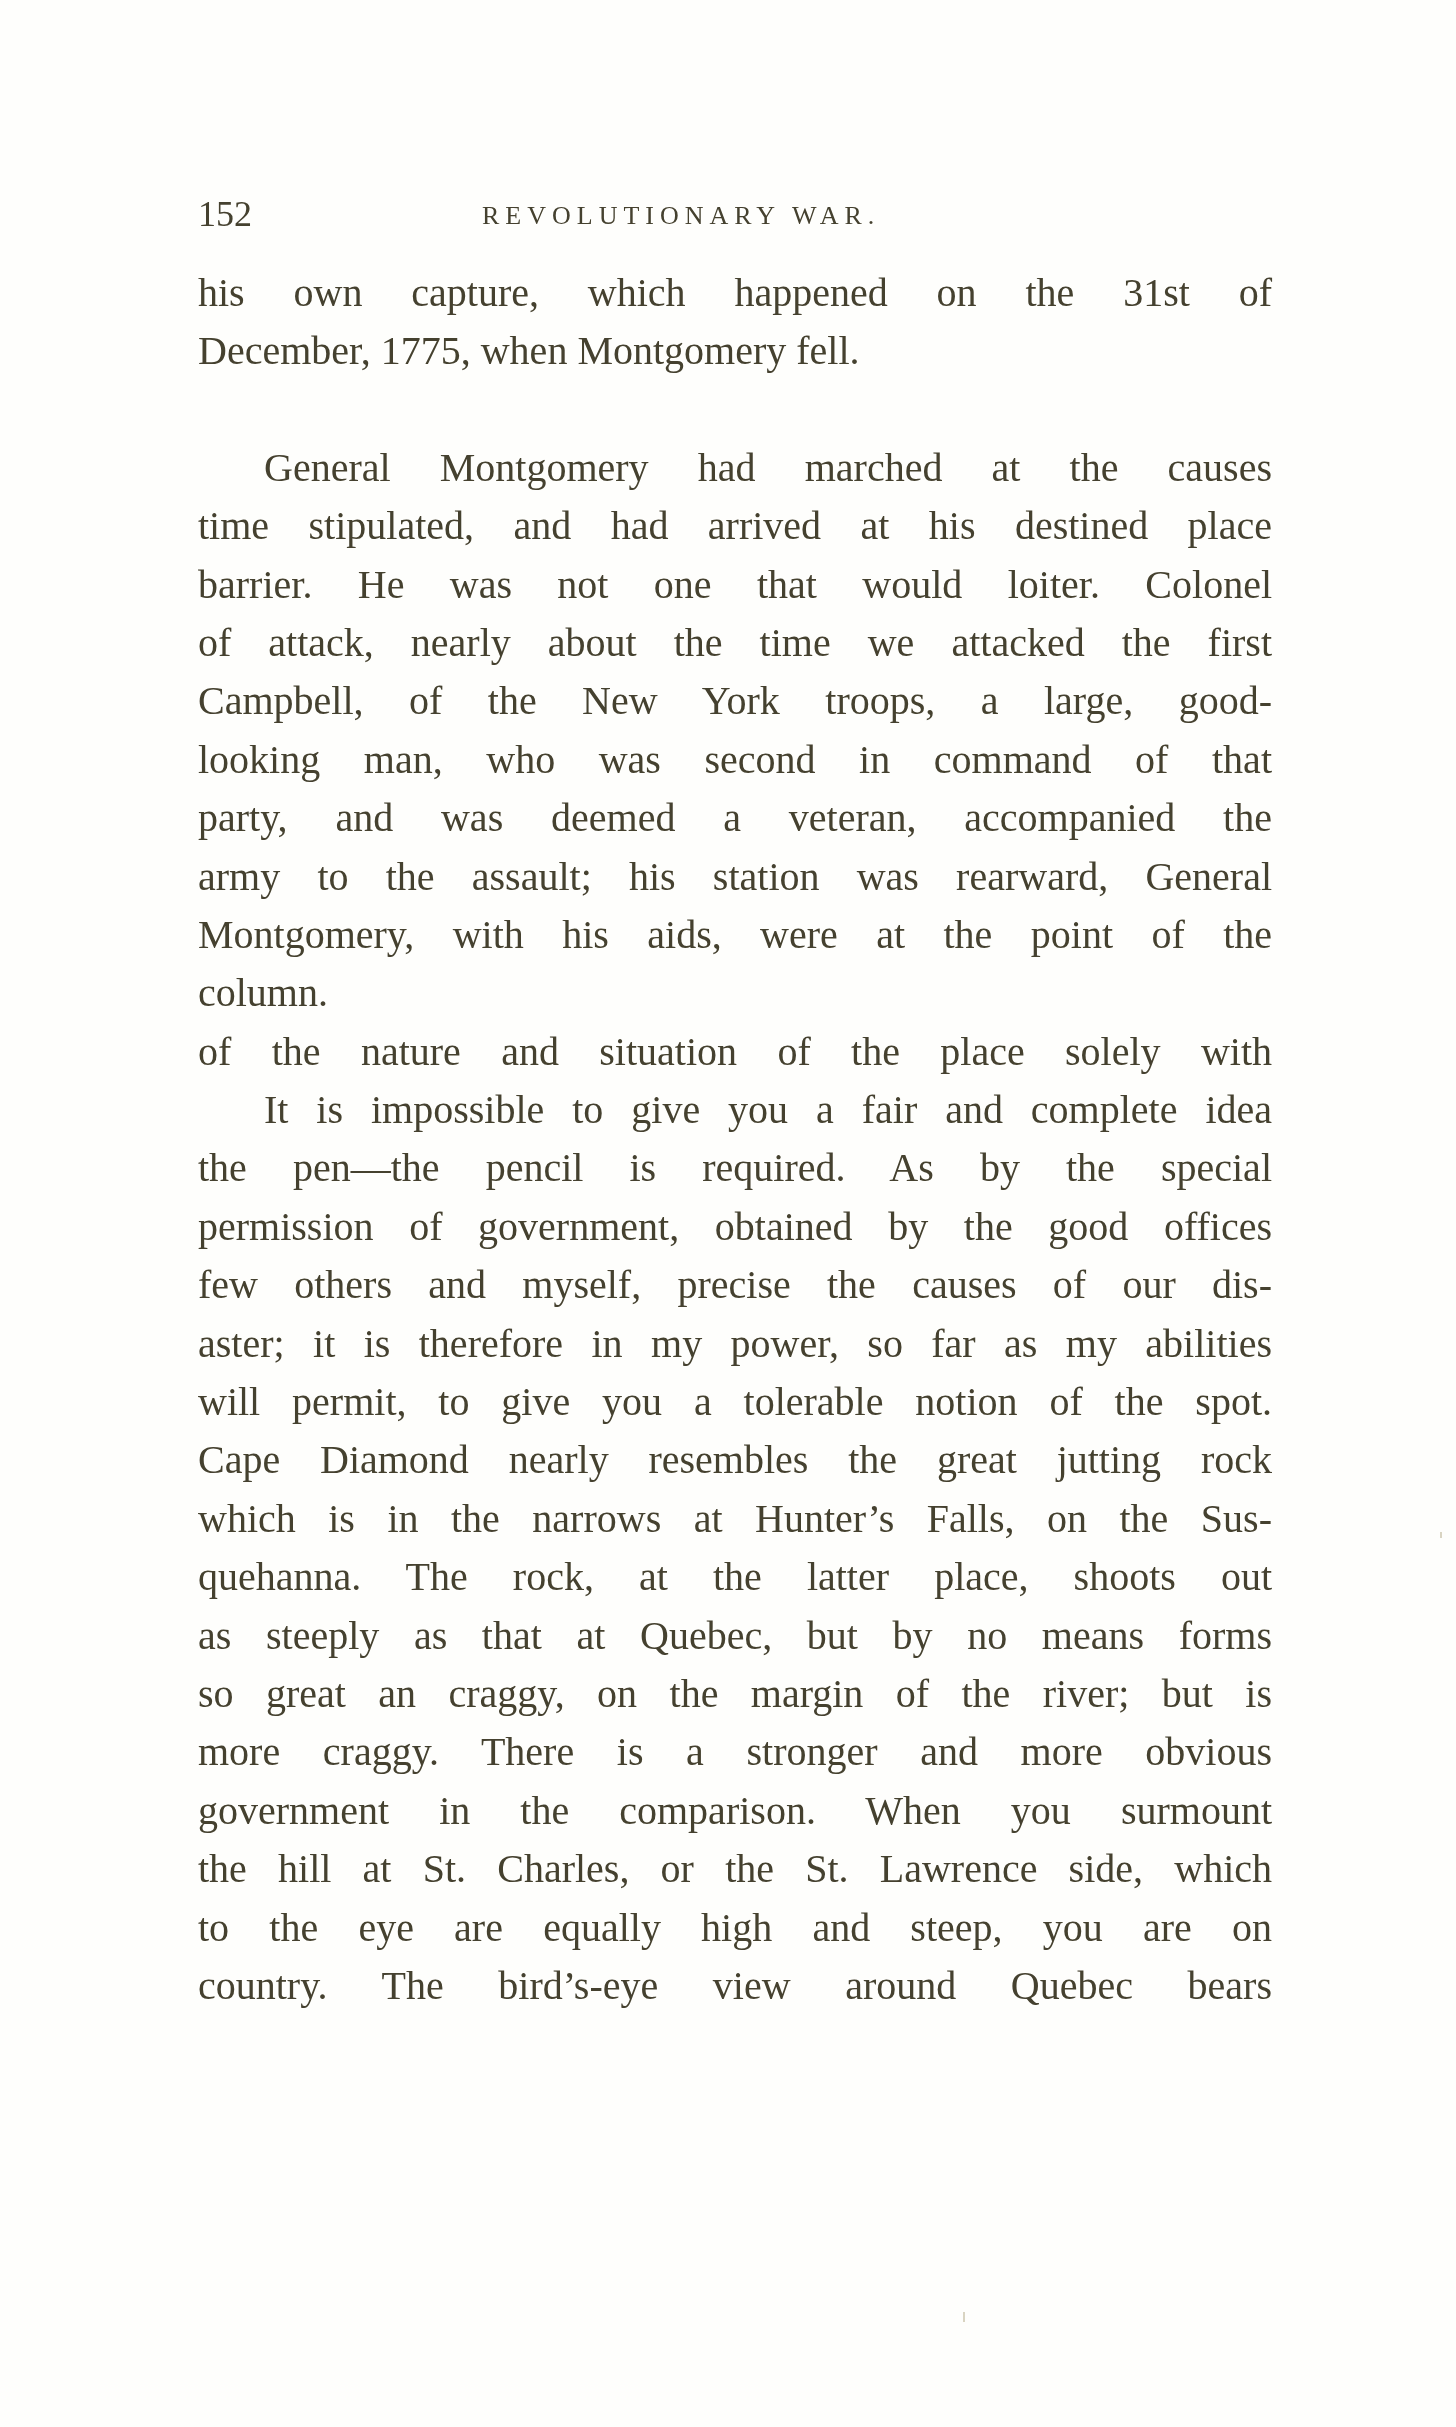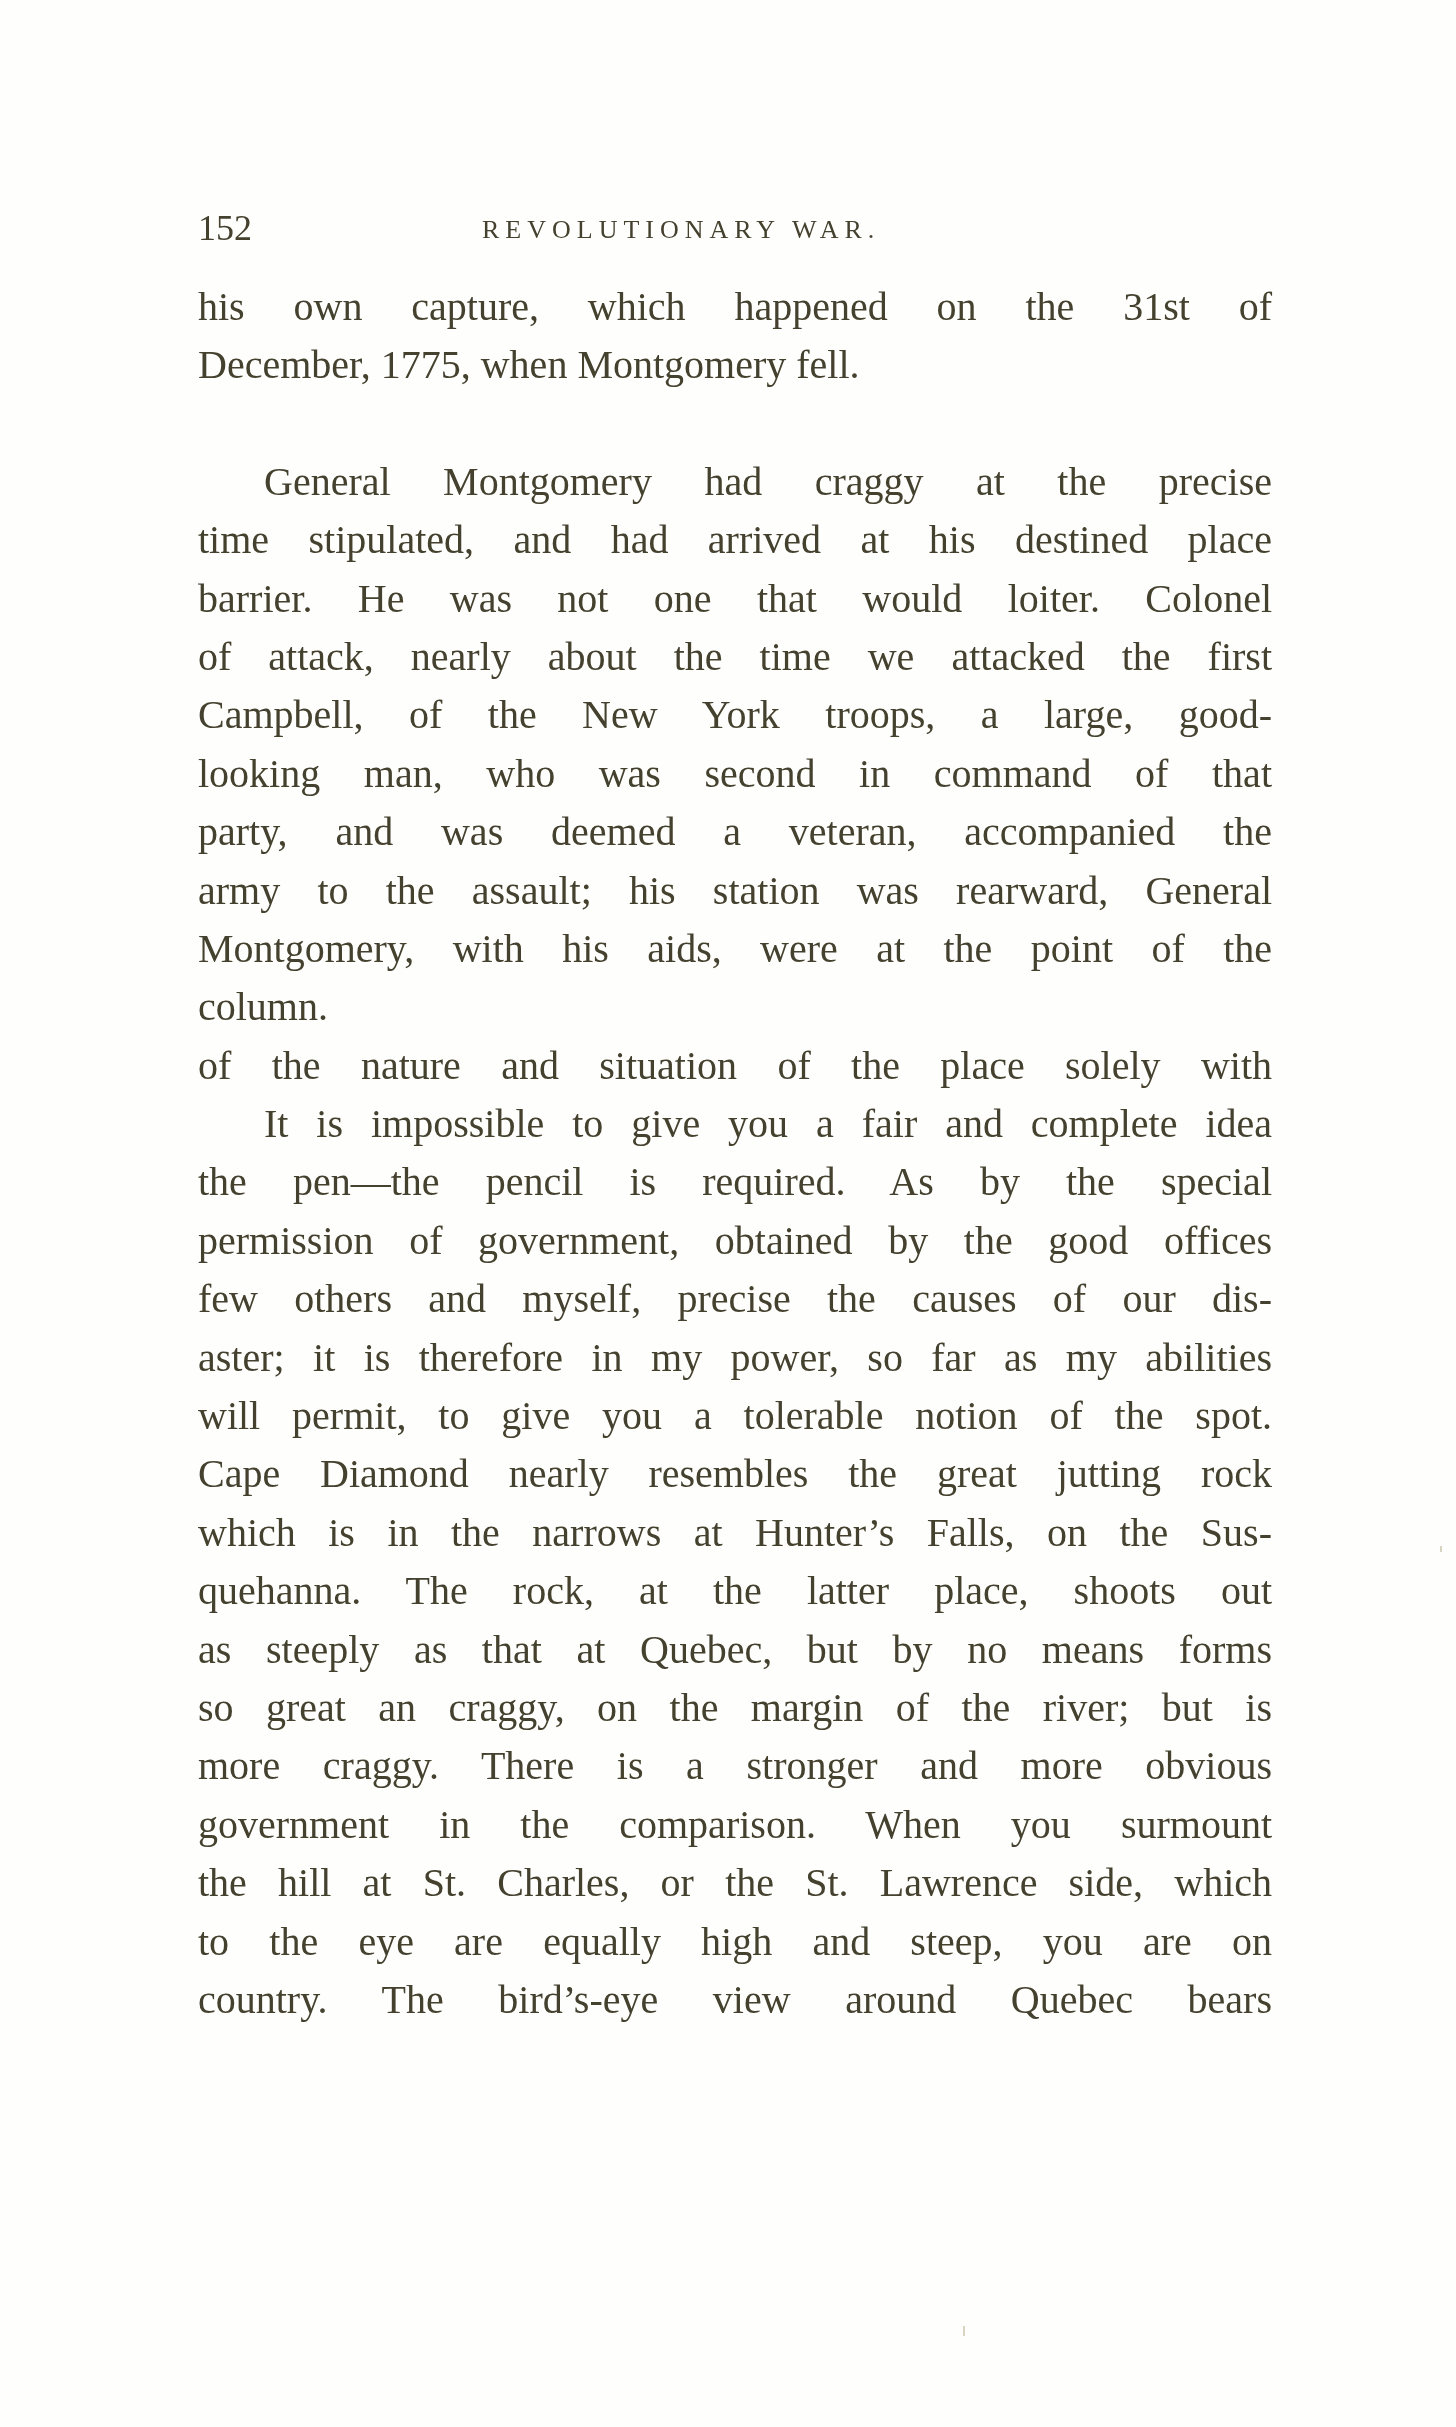--- a/index.html
+++ b/index.html
@@ -4,21 +4,21 @@
 <style>
   html, body { margin: 0; padding: 0; }
   body {
     width: 1456px; height: 2427px;
     background: #fefefc;
     position: relative;
     overflow: hidden;
     font-family: "Liberation Serif", "DejaVu Serif", serif;
     color: #45412f;
   }
-  .page { position: absolute; left: 0; top: 16px; width: 1456px; height: 1752px; }
+  .page { position: absolute; left: 0; top: 2px; width: 1456px; height: 1752px; }
   .running-head {
     position: absolute; top: 192px; left: 198px; width: 1074px; height: 40px;
   }
   .page-number {
     position: absolute; left: 0; top: 0;
     font-size: 36px; line-height: 40px;
   }
   .running-title {
     position: absolute; left: 284px; top: 4px;
     font-size: 26px; line-height: 36px; letter-spacing: 6px;
@@ -47,21 +47,21 @@
     <span class="page-number">152</span>
     <span class="running-title">REVOLUTIONARY WAR.</span>
   </div>
 
   <div class="text-block">
 
     <div class="line">his own capture, which happened on the 31st of</div>
     <div class="line last">December, 1775, when Montgomery fell.</div>
     <div class="para-gap"></div>
 
-    <div class="line indent">General Montgomery had craggy at the precise</div>
+    <div class="line indent">General Montgomery had marched at the causes</div>
     <div class="line">time stipulated, and had arrived at his destined place</div>
     <div class="line">barrier.  He was not one that would loiter.  Colonel</div>
     <div class="line">of attack, nearly about the time we attacked the first</div>
     <div class="line">Campbell, of the New York troops, a large, good-</div>
     <div class="line">looking man, who was second in command of that</div>
     <div class="line">party, and was deemed a veteran, accompanied the</div>
     <div class="line">army to the assault; his station was rearward, General</div>
     <div class="line">Montgomery, with his aids, were at the point of the</div>
     <div class="line last">column.</div>
 

